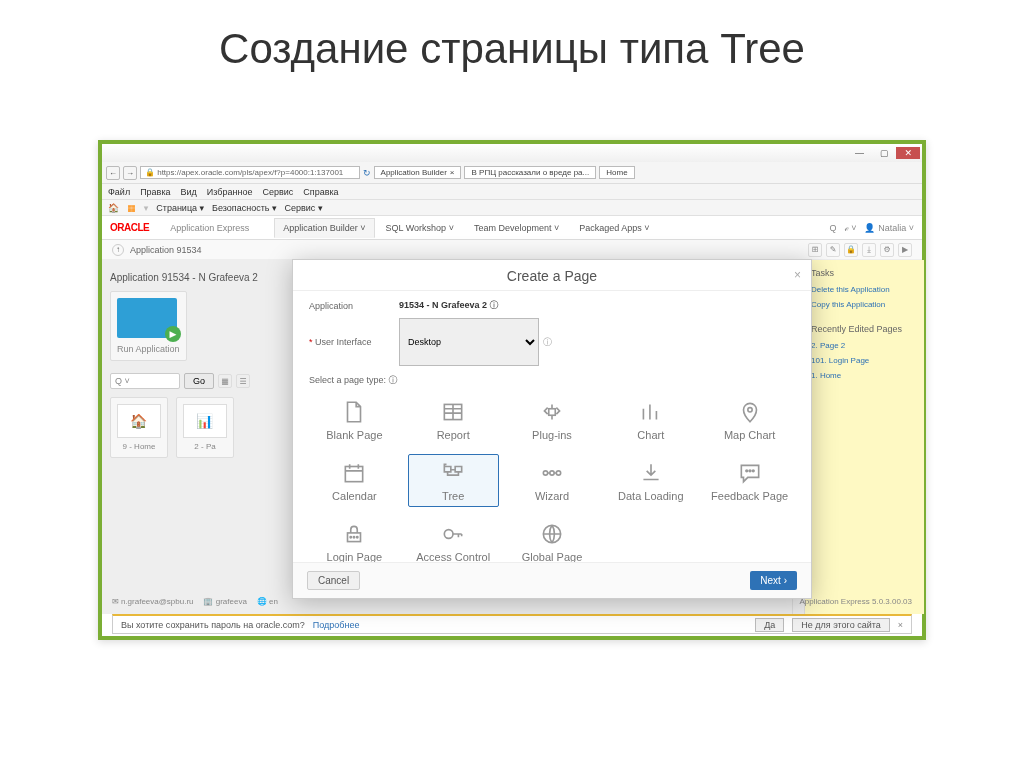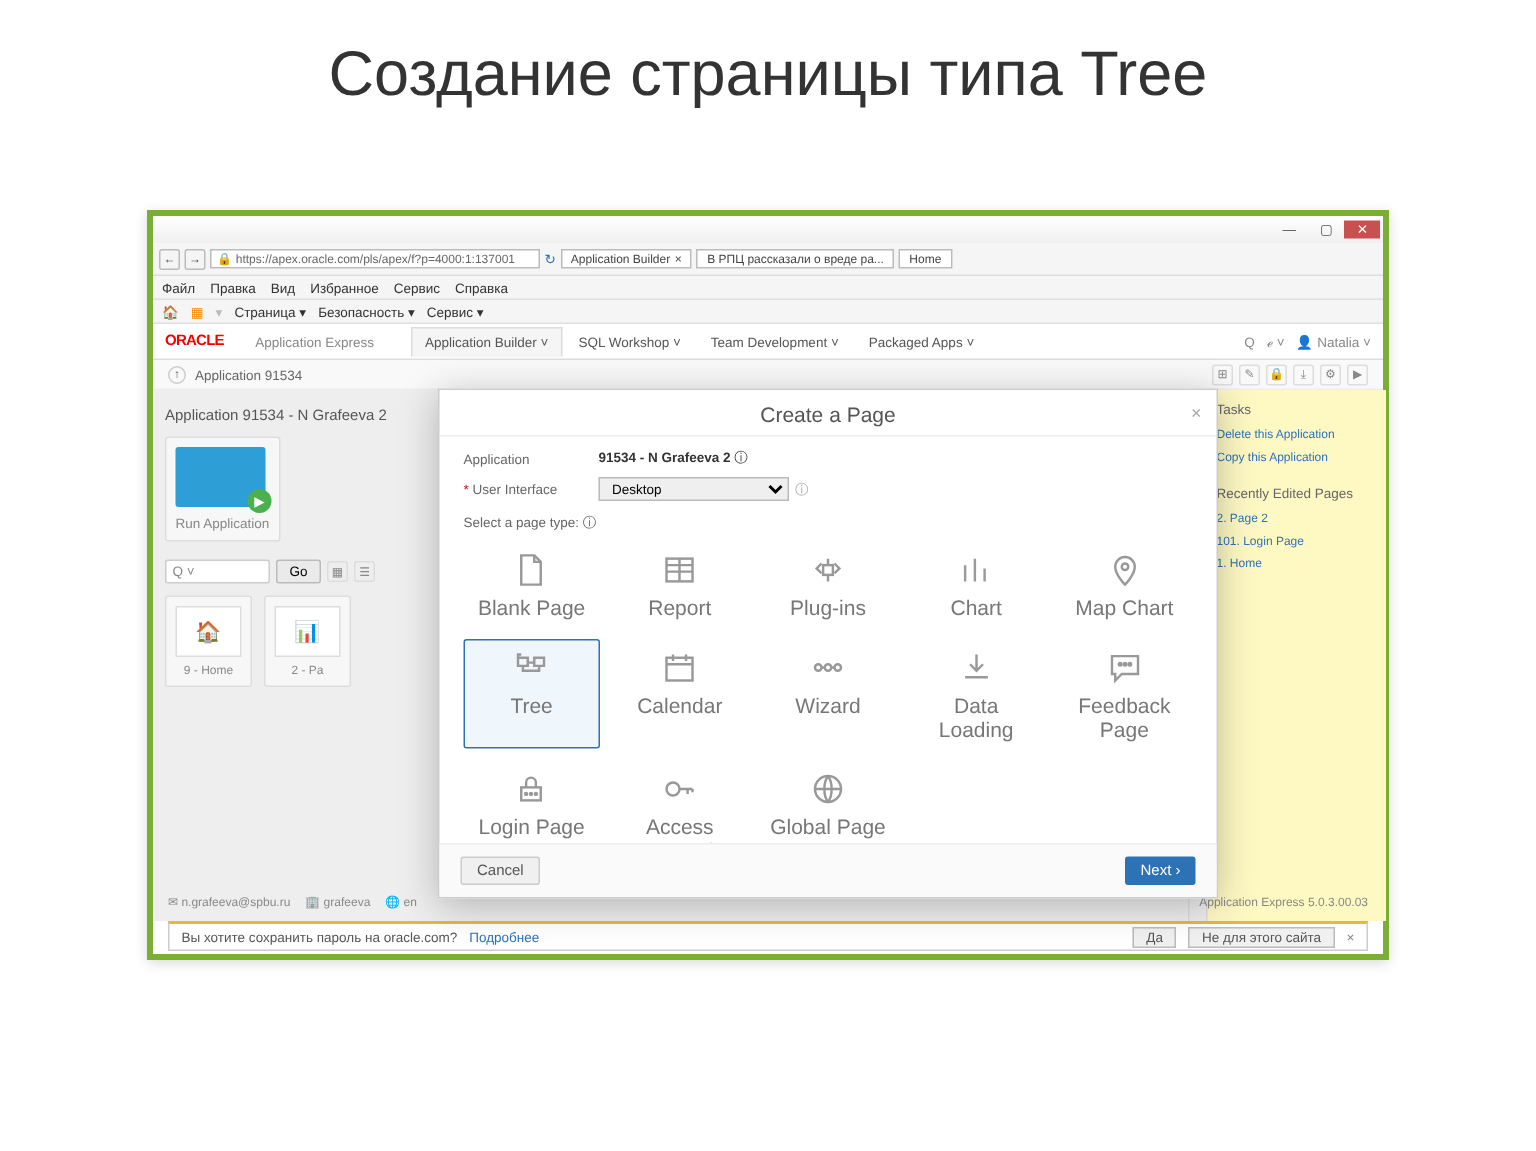--- a/index.html
+++ b/index.html
@@ -55,27 +55,27 @@
 .pwd-btn { border:1px solid #bbb; background:#f0f0f0; padding:1px 8px; font-size:9px; }
 
 .modal-overlay { position:absolute; top:115px; left:190px; width:520px; height:340px; background:#fff; border:1px solid #ccc; box-shadow:0 4px 24px rgba(0,0,0,.25); z-index:10; }
 .modal-title { text-align:center; font-size:14px; color:#555; padding:8px 0 6px; border-bottom:1px solid #eee; position:relative; }
 .modal-close { position:absolute; right:10px; top:8px; color:#aaa; font-size:12px; cursor:pointer; }
 .modal-body { padding:8px 16px; }
 .form-row { display:flex; align-items:center; margin-bottom:6px; font-size:9px; }
 .form-row .flabel { width:90px; color:#666; }
 .form-row .flabel.req::before { content:"* "; color:#C00; }
 .form-row .fval { color:#333; }
-.form-row select { font-size:9px; border:1px solid #bbb; padding:1px 4px; width:127px; }
+.form-row select { font-size:9px; border:1px solid #bbb; padding:17px 4px; width:140px; }
 .sel-head { font-size:9px; color:#666; margin:8px 0 6px; }
 .type-grid { display:grid; grid-template-columns:repeat(5,1fr); gap:8px; }
 .type-cell { text-align:center; padding:4px; cursor:pointer; border:1px solid transparent; border-radius:2px; }
 .type-cell.selected { border-color:#2E72B6; background:#f0f7fc; }
 .type-cell .tico { width:34px; height:28px; margin:0 auto 3px; display:flex; align-items:center; justify-content:center; color:#888; }
-.type-cell .tlbl { font-size:14px; color:#777; }
+.type-cell .tlbl { font-size:11px; color:#777; }
 .modal-footer { position:absolute; bottom:0; left:0; right:0; padding:8px 14px; display:flex; background:#fafafa; border-top:1px solid #eee; }
 .btn-cancel { font-size:10px; background:#f0f0f0; border:1px solid #ccc; border-radius:2px; padding:3px 10px; color:#555; }
 .btn-next { margin-left:auto; font-size:10px; background:#2E72B6; color:#fff; border-radius:2px; padding:3px 10px; display:flex; align-items:center; gap:3px; }
 svg { display:block; }
 </style>
 </head>
 <body>
 
 <div class="slide-title">Создание страницы типа Tree</div>
 
@@ -261,37 +261,37 @@
           </div>
           <div class="type-cell">
             <div class="tico">
               <svg width="26" height="26" viewBox="0 0 24 24" fill="none" stroke="#999" stroke-width="1.5">
                 <path d="M12 21s-6-6-6-11a6 6 0 1112 0c0 5-6 11-6 11z"></path>
                 <circle cx="12" cy="10" r="2"></circle>
               </svg>
             </div>
             <div class="tlbl">Map Chart</div>
           </div>
+          <div class="type-cell">
+            <div class="tico">
+              <svg width="26" height="26" viewBox="0 0 24 24" fill="none" stroke="#999" stroke-width="1.5">
+                <rect x="4" y="6" width="16" height="14"></rect>
+                <path d="M4 10h16M8 4v4M16 4v4"></path>
+              </svg>
+            </div>
+            <div class="tlbl">Calendar</div>
+          </div>
           <div class="type-cell selected">
             <div class="tico">
               <svg width="26" height="26" viewBox="0 0 24 24" fill="none" stroke="#999" stroke-width="1.5">
                 <path d="M4 6h6v5H4zM4 6V4h2M10 9h4M14 6h6v5h-6z"></path>
                 <path d="M7 11v3h10v-3"></path>
               </svg>
             </div>
             <div class="tlbl">Tree</div>
-          </div>
-          <div class="type-cell">
-            <div class="tico">
-              <svg width="26" height="26" viewBox="0 0 24 24" fill="none" stroke="#999" stroke-width="1.5">
-                <rect x="4" y="6" width="16" height="14"></rect>
-                <path d="M4 10h16M8 4v4M16 4v4"></path>
-              </svg>
-            </div>
-            <div class="tlbl">Calendar</div>
           </div>
           <div class="type-cell">
             <div class="tico">
               <svg width="26" height="26" viewBox="0 0 24 24" fill="none" stroke="#999" stroke-width="1.5">
                 <circle cx="6" cy="12" r="2"></circle>
                 <circle cx="12" cy="12" r="2"></circle>
                 <circle cx="18" cy="12" r="2"></circle>
                 <path d="M8 12h2M14 12h2"></path>
               </svg>
             </div>

